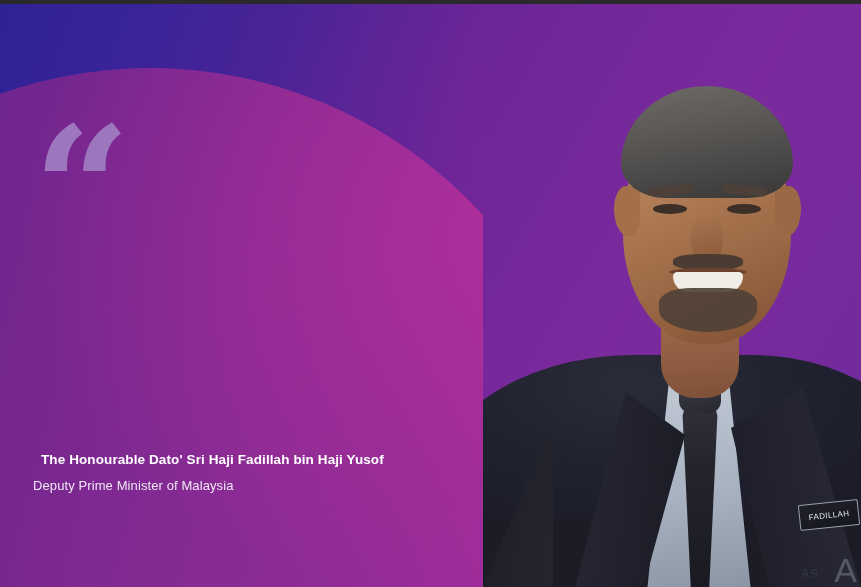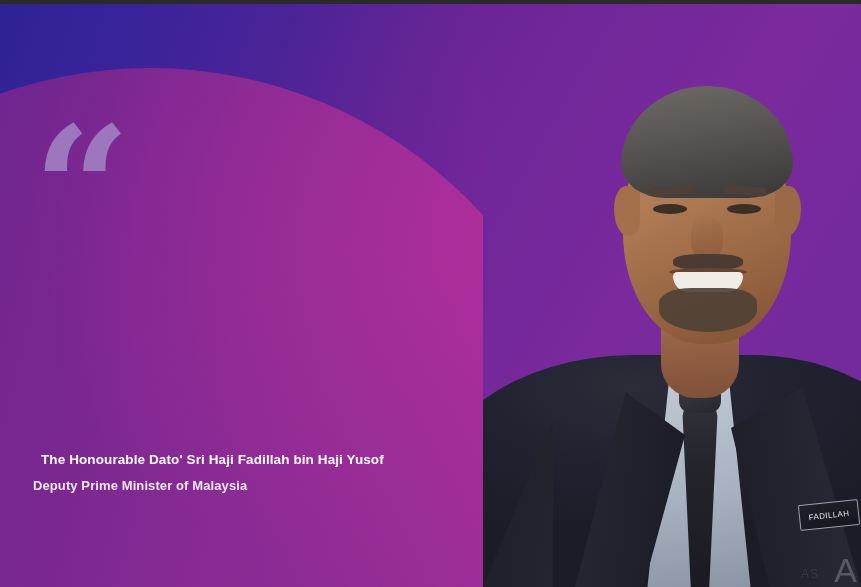--- a/index.html
+++ b/index.html
@@ -339,21 +339,21 @@
     color: #ffffff;
     font-size: 13.5px;
     font-weight: bold;
     line-height: 18px;
     letter-spacing: .1px;
   }
   .attrib-role {
     margin: 2px 0 0 0;
     color: #efe7f4;
     font-size: 13px;
-    font-weight: bold;
+    font-weight: normal;
     line-height: 17px;
     letter-spacing: .1px;
   }
 </style>
 </head>
 <body>
 
 <div class="slide">
 
   <div class="topbar"></div>

